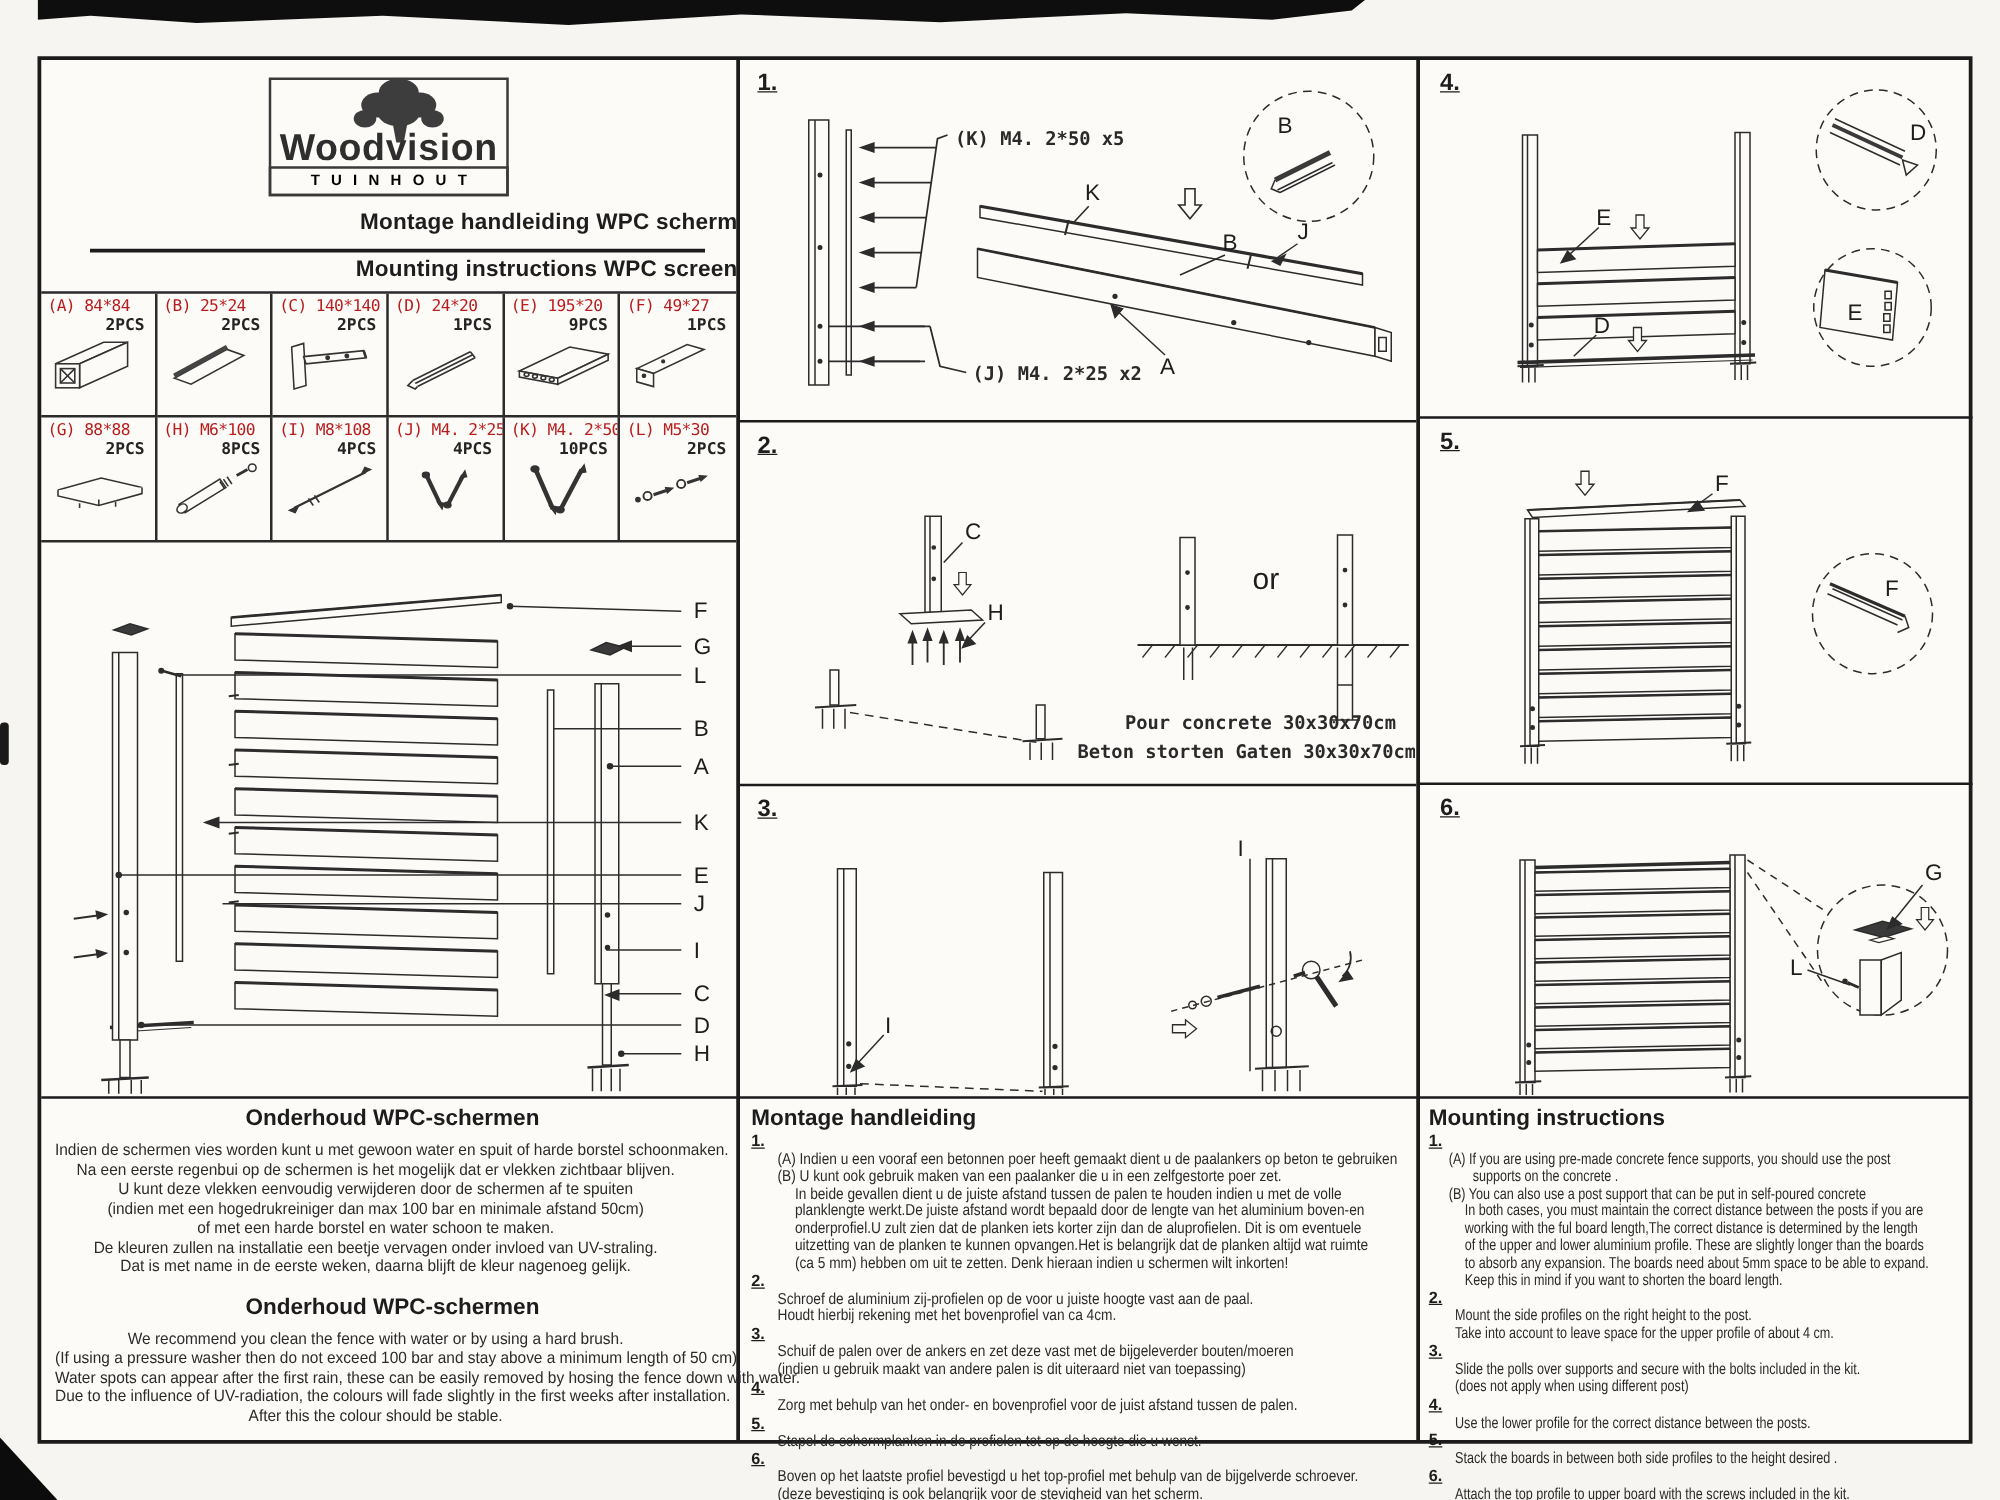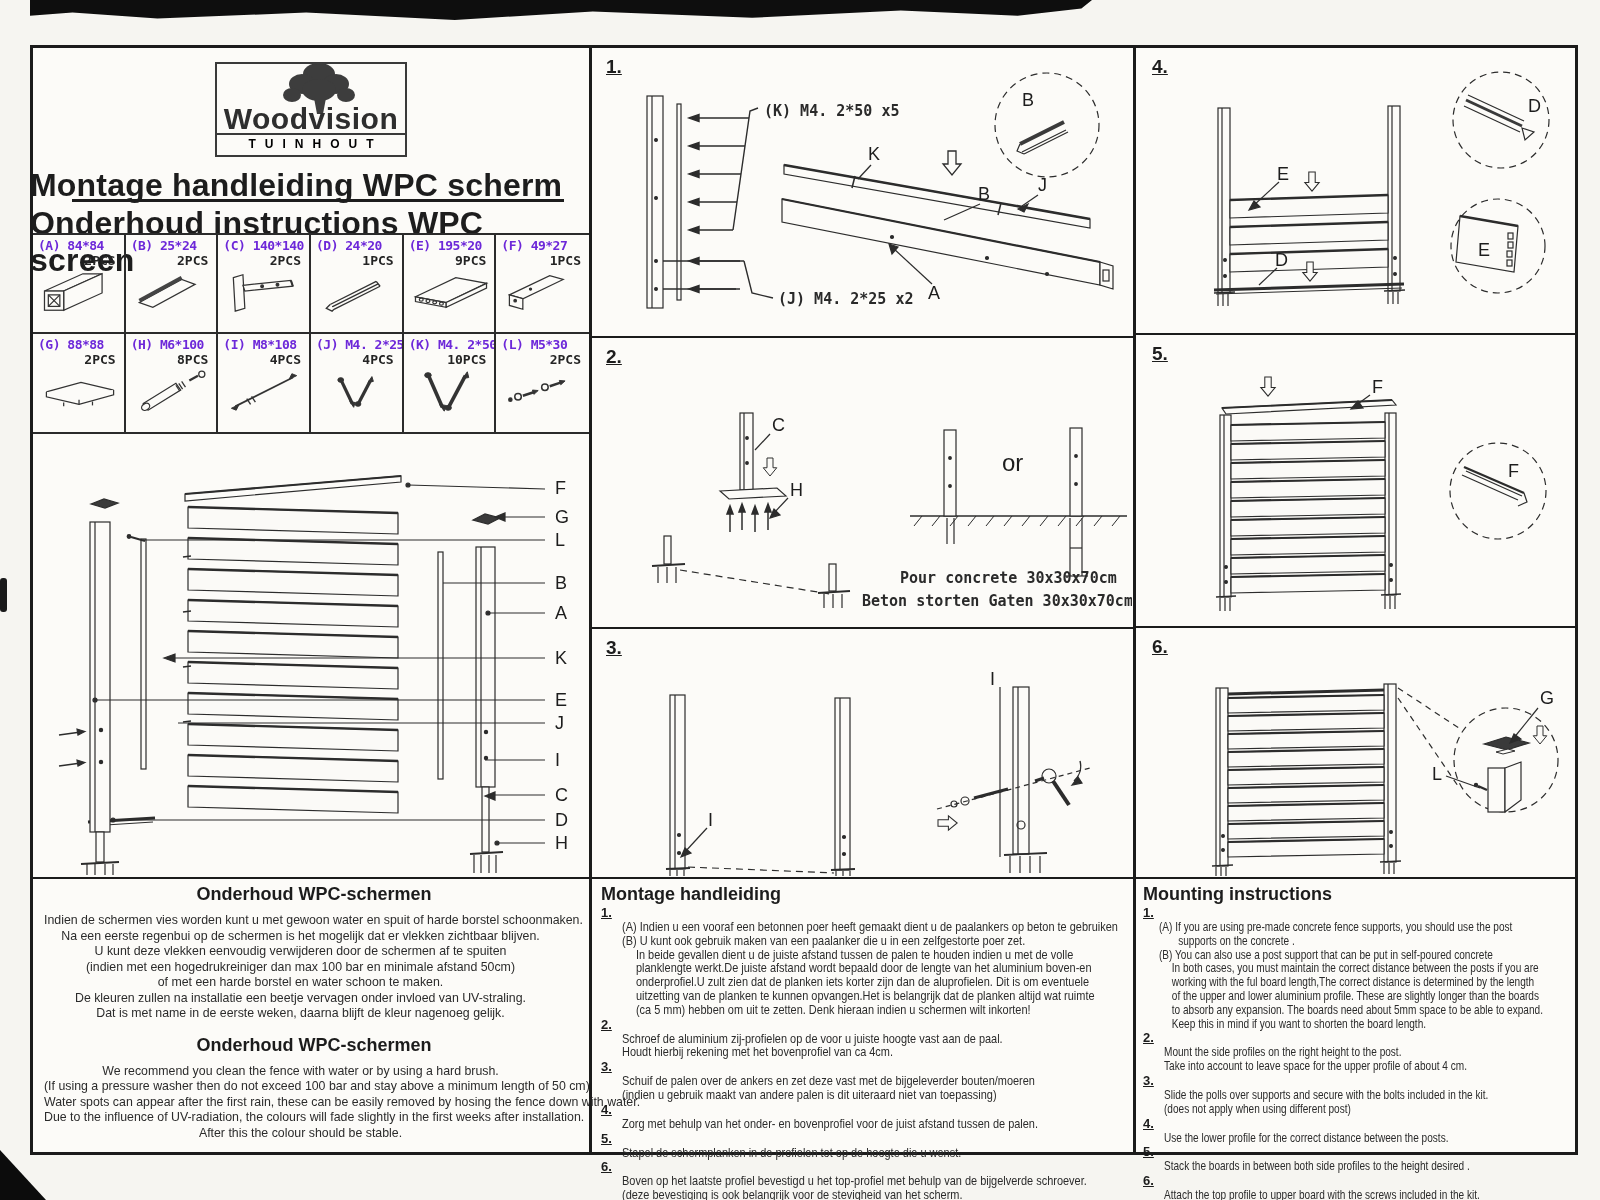--- a/index.html
+++ b/index.html
@@ -11,28 +11,28 @@
   .scan-corner{left:0;top:1150px;width:46px;height:50px;background:#0c0c0c;clip-path:polygon(0 0,100% 100%,0 100%);}
   .scan-edge{left:0;top:578px;width:7px;height:34px;background:#1a1a1a;border-radius:3px;}
   .smudge{background:radial-gradient(ellipse at center,rgba(60,60,60,.10),rgba(60,60,60,0) 70%);}
   
   .frame{left:30px;top:45px;width:1548px;height:1110px;border:3px solid #1b1b1b;background:#fcfbf8;box-sizing:border-box;}
   .vline,.hline{background:#1b1b1b;}
   
   .logo{left:215px;top:62px;width:188px;height:91px;border:2px solid #3a3a3a;background:#fcfbf8;}
   .logo .brand{position:absolute;left:0;right:0;bottom:19px;text-align:center;font-size:30px;font-weight:800;letter-spacing:.5px;color:#2e2e2e;}
   .logo .strip{position:absolute;left:-2px;right:-2px;bottom:-2px;height:20px;border:2px solid #3a3a3a;text-align:center;font-size:12px;font-weight:700;letter-spacing:9px;color:#000000;line-height:19px;padding-left:9px;}
-  .title{left:30px;width:560px;text-align:left;font-size:32px;font-weight:700;color:#1d1d1d;letter-spacing:.2px;}
+  .title{left:30px;width:560px;text-align:right;font-size:18px;font-weight:700;color:#1d1d1d;letter-spacing:.2px;}
   .rule{left:72px;width:492px;height:3px;background:#1d1d1d;}
   
   .ptable{left:33px;top:233px;width:556px;height:197px;display:grid;grid-template-columns:repeat(6,1fr);grid-template-rows:1fr 1fr;border-top:2px solid #2b2b2b;border-bottom:2px solid #2b2b2b;}
   .pcell{border-right:2px solid #2b2b2b;border-bottom:2px solid #2b2b2b;padding:3px 4px 0 5px;overflow:hidden;}
   .pcell:nth-child(6n){border-right:none;}
   .pcell:nth-child(n+7){border-bottom:none;}
-  .plabel{font-family:"DejaVu Sans Mono",monospace;font-size:13px;font-weight:700;color:#6d28d9;white-space:nowrap;letter-spacing:-0.5px;}
+  .plabel{font-family:"DejaVu Sans Mono",monospace;font-size:13px;font-weight:400;color:#b91c1c;white-space:nowrap;letter-spacing:-0.5px;}
   .pqty{font-family:"DejaVu Sans Mono",monospace;font-size:13px;font-weight:700;color:#242424;text-align:right;padding-right:4px;}
   
   svg{display:block;}
   .stepnum{font-size:19px;font-weight:700;text-decoration:underline;color:#1d1d1d;}
   .dl{font-family:"Liberation Sans",sans-serif;font-size:18px;fill:#1d1d1d;}
   .mono{font-family:"DejaVu Sans Mono",monospace;font-size:15px;fill:#2a2a2a;font-weight:700;}
   
   .tb .h{font-size:18px;font-weight:700;color:#1c1c1c;margin:0 0 7px 0;}
   .tb .l{font-size:13px;color:#2b2b2b;line-height:15.5px;white-space:nowrap;transform-origin:0 50%;}
   .sx95 .l{transform:scaleX(.95);}
@@ -75,21 +75,21 @@
       <ellipse cx="87" cy="39" rx="9" ry="7"></ellipse>
       <path d="M55,42 l3,16 h6 l3,-16 z"></path>
     </g>
   </svg>
   <div class="brand">Woodvision</div>
   <div class="strip">TUINHOUT</div>
 </div>
 
 <div class="abs title" style="top:167px;">Montage handleiding WPC scherm</div>
 <div class="abs rule" style="top:199px;"></div>
-<div class="abs title" style="top:205px;">Onderhoud instructions WPC screen</div>
+<div class="abs title" style="top:205px;">Mounting instructions WPC screen</div>
 
 <div class="abs ptable">
   <div class="pcell">
     <div class="plabel">(A) 84*84</div>
     <div class="pqty">2PCS</div>
     <svg width="84" height="48" viewBox="0 0 86 50">
       <g stroke="#333" fill="#fcfbf8" stroke-width="1.3">
         <polygon points="6,24 26,24 66,6 46,6"></polygon>
           <polygon points="26,24 66,6 66,26 26,44"></polygon>
         <rect x="6" y="24" width="20" height="20"></rect>

